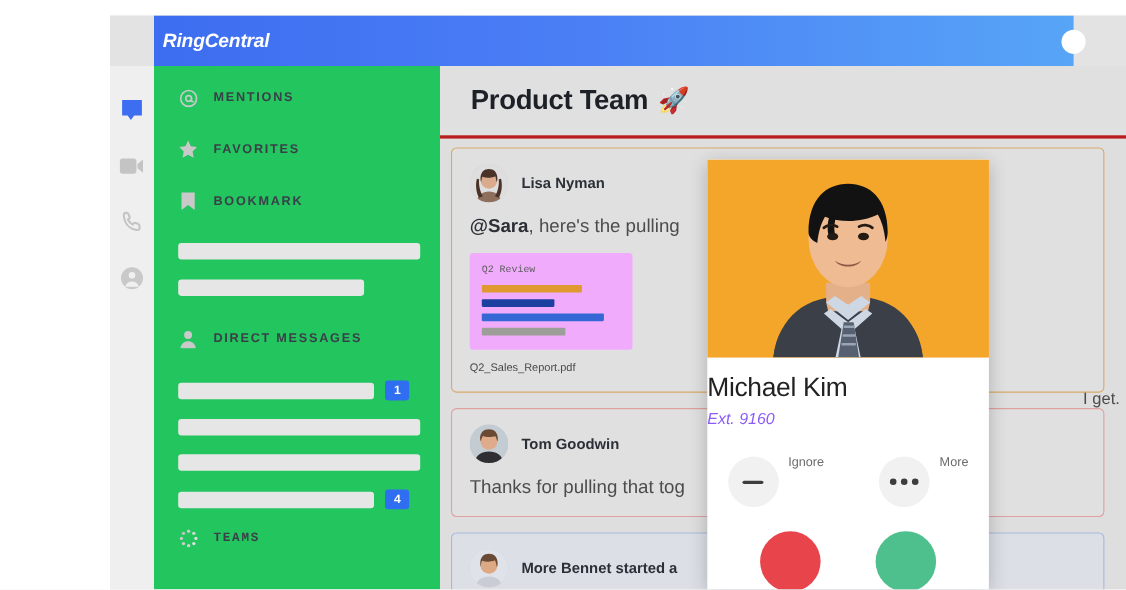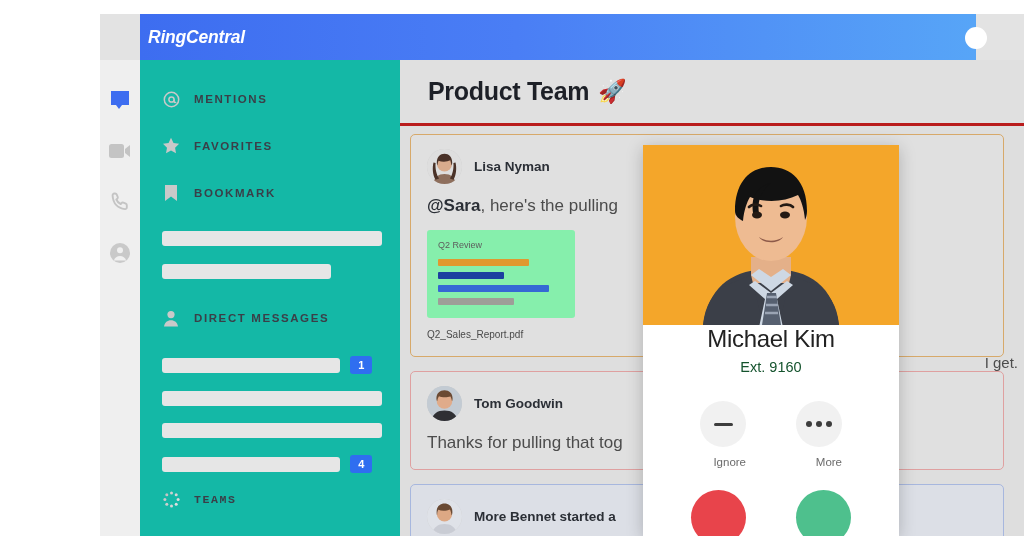--- a/index.html
+++ b/index.html
@@ -46,21 +46,21 @@
     background: #efefef;
     display: flex; flex-direction: column; align-items: center;
     padding-top: 28px; gap: 27px;
   }
   .rail-icon { width: 24px; height: 24px; display: flex; align-items: center; justify-content: center; }
   .rail-icon svg { display: block; }
 
   
   .sidebar {
     position: absolute; left: 40px; top: 0; width: 260px; height: 476px;
-    background: #14b8a6; padding: 30px 18px 0 22px;
+    background: #22c55e; padding: 20px 18px 0 22px;
   }
   .nav-row { display: flex; align-items: center; gap: 14px; margin-bottom: 29px; }
   .nav-row .nico { width: 18px; height: 18px; flex: none; display:flex; align-items:center; justify-content:center;}
   .nav-label {
     font-size: 11.5px; font-weight: bold; color: #3a3f48;
     letter-spacing: 1.6px; text-transform: uppercase; white-space: nowrap;
   }
   .skel { height: 15px; border-radius: 3px; background: #e6e6e6; margin-bottom: 18px; }
   .skel-row { display: flex; align-items: center; gap: 10px; margin-bottom: 17px; }
   .skel-row .skel { margin-bottom: 0; }
@@ -98,41 +98,42 @@
     width: 35px; height: 35px; border-radius: 50%; flex: none;
     overflow: hidden; position: relative; background: #c9c9c9;
   }
   .avatar svg { display: block; }
   .msg-author { font-size: 13.5px; font-weight: bold; color: #2b2f36; }
   .msg-text { font-size: 17px; color: #4c4c4c; white-space: nowrap; }
   .msg-text .mention { color: #2b2f36; font-weight: bold; }
 
   
   .attach-card {
-    margin-top: 14px; width: 148px; background: #86efac; border-radius: 3px;
+    margin-top: 14px; width: 148px; background: #f0abfc; border-radius: 3px;
     padding: 10px 11px 13px 11px;
+    font-family: Liberation Mono, monospace;
   }
   .attach-title { font-size: 9px; color: #5d5d5d; margin-bottom: 9px; }
   .bar { height: 7px; border-radius: 1px; margin-bottom: 6px; }
   .attach-name { font-size: 10px; color: #4a4a4a; margin-top: 11px; }
 
   
   .call-popup {
     position: absolute; left: 643px; top: 145px;
     width: 256px; height: 391px;
     background: #ffffff;
     box-shadow: 0 3px 16px rgba(0,0,0,0.22);
     overflow: hidden;
   }
   .call-photo { width: 256px; height: 180px; background: #f4a62a; position: relative; overflow: hidden; }
-  .call-info { text-align: center; }
+  .call-info { padding-top: 14px; }
   .call-name { font-size: 24px; color: #222; letter-spacing: -0.3px; }
-  .call-ext { font-size: 14.5px; color: #14532d; margin-top: 6px; }
+  .call-ext { font-size: 14.5px; color: #8b5cf6; margin-top: 6px; font-style: italic; }
   .call-actions { display: flex; justify-content: center; gap: 50px; margin-top: 26px; }
-  .act { display: flex; flex-direction: column; align-items: flex-end; gap: 9px; }
+  .act { display: flex; flex-direction: row; align-items: flex-start; gap: 9px; }
   .act-circle {
     width: 46px; height: 46px; border-radius: 50%; background: #f1f1f1;
     display: flex; align-items: center; justify-content: center;
   }
   .act-label { font-size: 11.5px; color: #6b6b6b; }
   .dash { width: 19px; height: 3px; background: #3d3d3d; border-radius: 2px; }
   .dots { display: flex; gap: 4px; }
   .dots i { width: 6px; height: 6px; border-radius: 50%; background: #3d3d3d; display:block; }
   .call-answer { display: flex; justify-content: center; gap: 50px; margin-top: 22px; }
   .big-circle { width: 55px; height: 55px; border-radius: 50%; }

